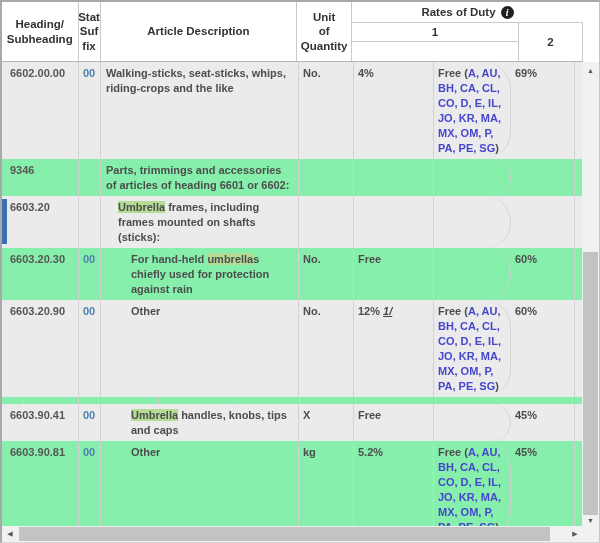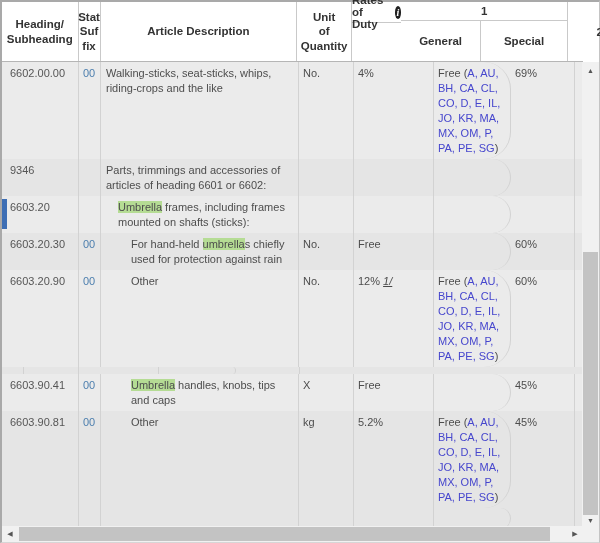--- a/index.html
+++ b/index.html
@@ -12,36 +12,36 @@
 
   
   .c-head { width:77px; } .c-stat { width:22px; } .c-desc { width:198px; }
   .c-unit { width:55px; } .c-gen { width:80px; } .c-spec { width:77px;border-radius:27px; } .c-two { width:64px; }
 
   
   .thead { display:flex; width:581px; height:60px; background:#fff; border-bottom:1px solid #b5b5b5;
            font-weight:bold; font-size:11.5px; color:#333; }
   .hcell { border-right:1px solid #c9c9c9; display:flex; align-items:center; justify-content:center;
            text-align:center; white-space:pre-line; line-height:1.25; padding:1px; }
-  .rates { width:231px; display:flex; flex-direction:row; }
+  .rates { width:231px; display:flex; flex-direction:column; }
   .rates-title { height:21px; display:flex; align-items:center; justify-content:center;
                  border-bottom:1px solid #c9c9c9; gap:5px; }
   .info-icon { display:inline-block; width:13px; height:13px; border-radius:50%; background:#1f1f1f;
                color:#fff; font-family:"Liberation Serif",serif; font-style:italic; font-weight:bold;
                font-size:10px; line-height:13px; text-align:center; }
   .rates-lower { flex:1; display:flex; }
   .rates-1 { width:167px; border-right:1px solid #c9c9c9; display:flex; flex-direction:column; }
   .one { height:19px; display:flex; align-items:center; justify-content:center; border-bottom:1px solid #c9c9c9; }
   .gen-spec { flex:1; display:flex; }
   .gcell { width:80px; border-right:1px solid #c9c9c9; display:flex; align-items:center; justify-content:center; }
   .scell { width:87px; display:flex; align-items:center; justify-content:center; }
   .two-col { width:64px; display:flex; align-items:center; justify-content:center; border-right:1px solid #c9c9c9; }
 
   
-  .tbody { display:flex; flex-direction:column; width:581px; height:467px; overflow:hidden; background:#e5e5e5; }
+  .tbody { display:flex; flex-direction:column; width:581px; height:467px; overflow:hidden; background:#86efac;font-weight:bold; }
   .row { display:flex; position:relative; flex:none; }
   .row.shaded { background:#ebebeb; }
   .row.selected::before { content:""; position:absolute; left:0; top:3px; bottom:4px; width:5px; background:#3d6eb4; }
   .row.filler { flex:1; }
   .cell { border-right:1px solid #d2d2d2; padding:4px 4px 3px 4px; line-height:15px; }
   .cell.c-head { padding-left:8px; color:#565656; }
   .stat-link { color:#4d7fae; cursor:pointer; }
   .ind0 { padding-left:1px; } .ind1 { padding-left:13px; } .ind2 { padding-left:26px; }
   .hl { background:#b5dc94; }
   .footnote { font-style:italic; text-decoration:underline; color:#4a4a4a; cursor:pointer; }
@@ -76,24 +76,20 @@
 of
 Quantity</div>
     <div class="rates">
       <div class="rates-title">
         <span>Rates of Duty</span>
         <span class="info-icon">i</span>
       </div>
       <div class="rates-lower">
         <div class="rates-1">
           <div class="one">1</div>
-          <div class="gen-spec">
-            <div class="gcell">General</div>
-            <div class="scell">Special</div>
-          </div>
         </div>
         <div class="two-col">2</div>
       </div>
     </div>
   </div>
 
   <div class="tbody">
     <div class="row shaded">
       <div class="cell c-head"><span class="txt">6602.00.00</span></div>
       <div class="cell c-stat"><span class="txt stat-link">00</span></div>

